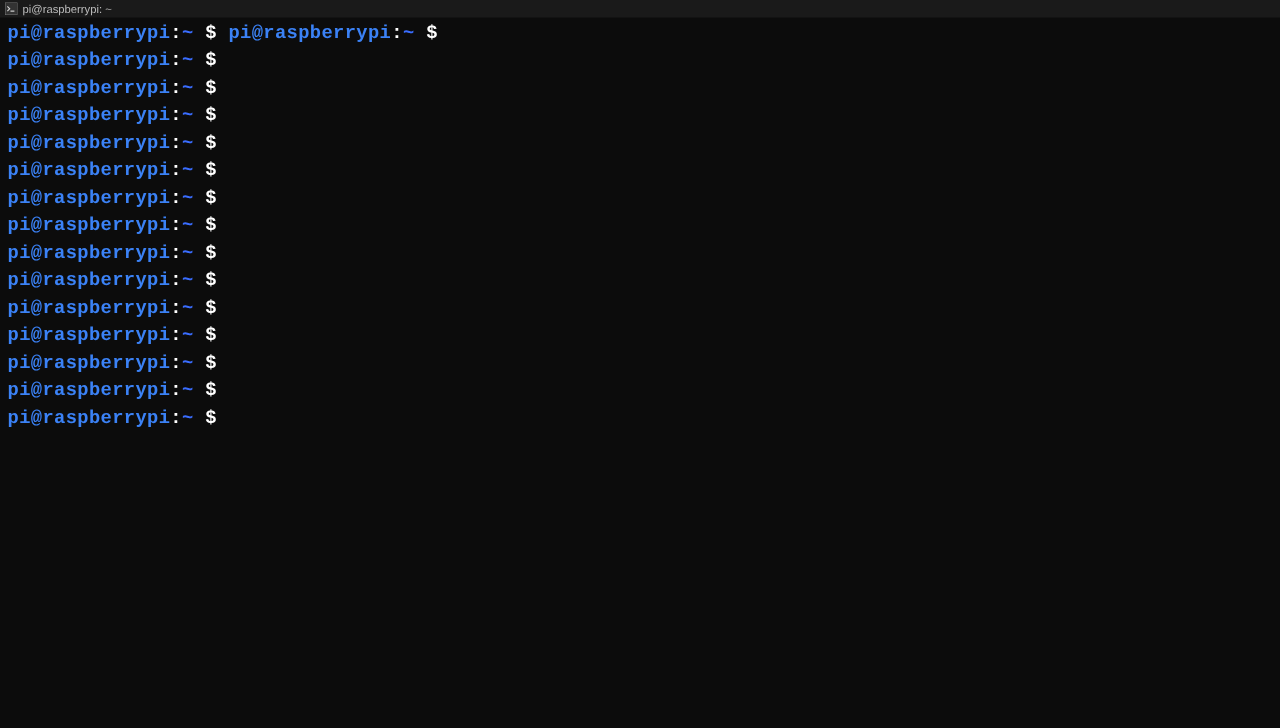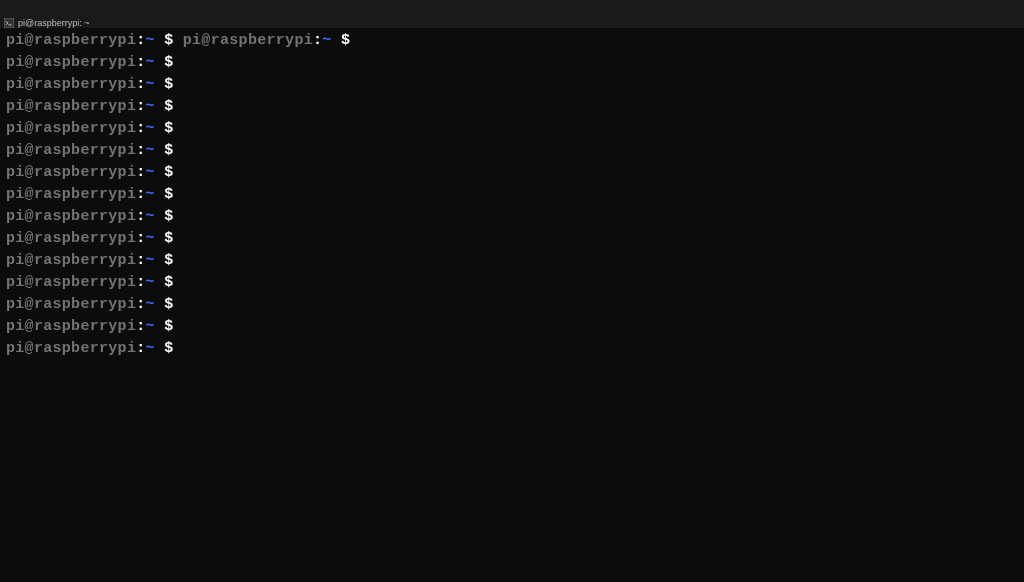--- a/index.html
+++ b/index.html
@@ -15,24 +15,24 @@
       overflow: hidden;
     }
     .window {
       width: 1024px;
       height: 582px;
       background: #0c0c0c;
       display: flex;
       flex-direction: column;
     }
     .titlebar {
-      height: 28px;
+      height: 14px;
       background: #1a1a1a;
       display: flex;
-      align-items: flex-end;
+      align-items: center;
       padding: 0 4px;
       font-size: 9px;
       color: #bbbbbb;
       font-family: 'Segoe UI', sans-serif;
     }
     .titlebar-icon {
       width: 10px;
       height: 10px;
       margin-right: 4px;
       display: inline-flex;
@@ -49,21 +49,21 @@
       line-height: 22px;
       font-weight: bold;
       color: #ffffff;
       white-space: pre;
       letter-spacing: 0.3px;
     }
     .line {
       display: block;
     }
     .user-host {
-      color: #737373;
+      color: #3b82f6;
     }
     .colon {
       color: #ffffff;
     }
     .path {
       color: #3a6dff;
     }
     .dollar {
       color: #ffffff;
     }

